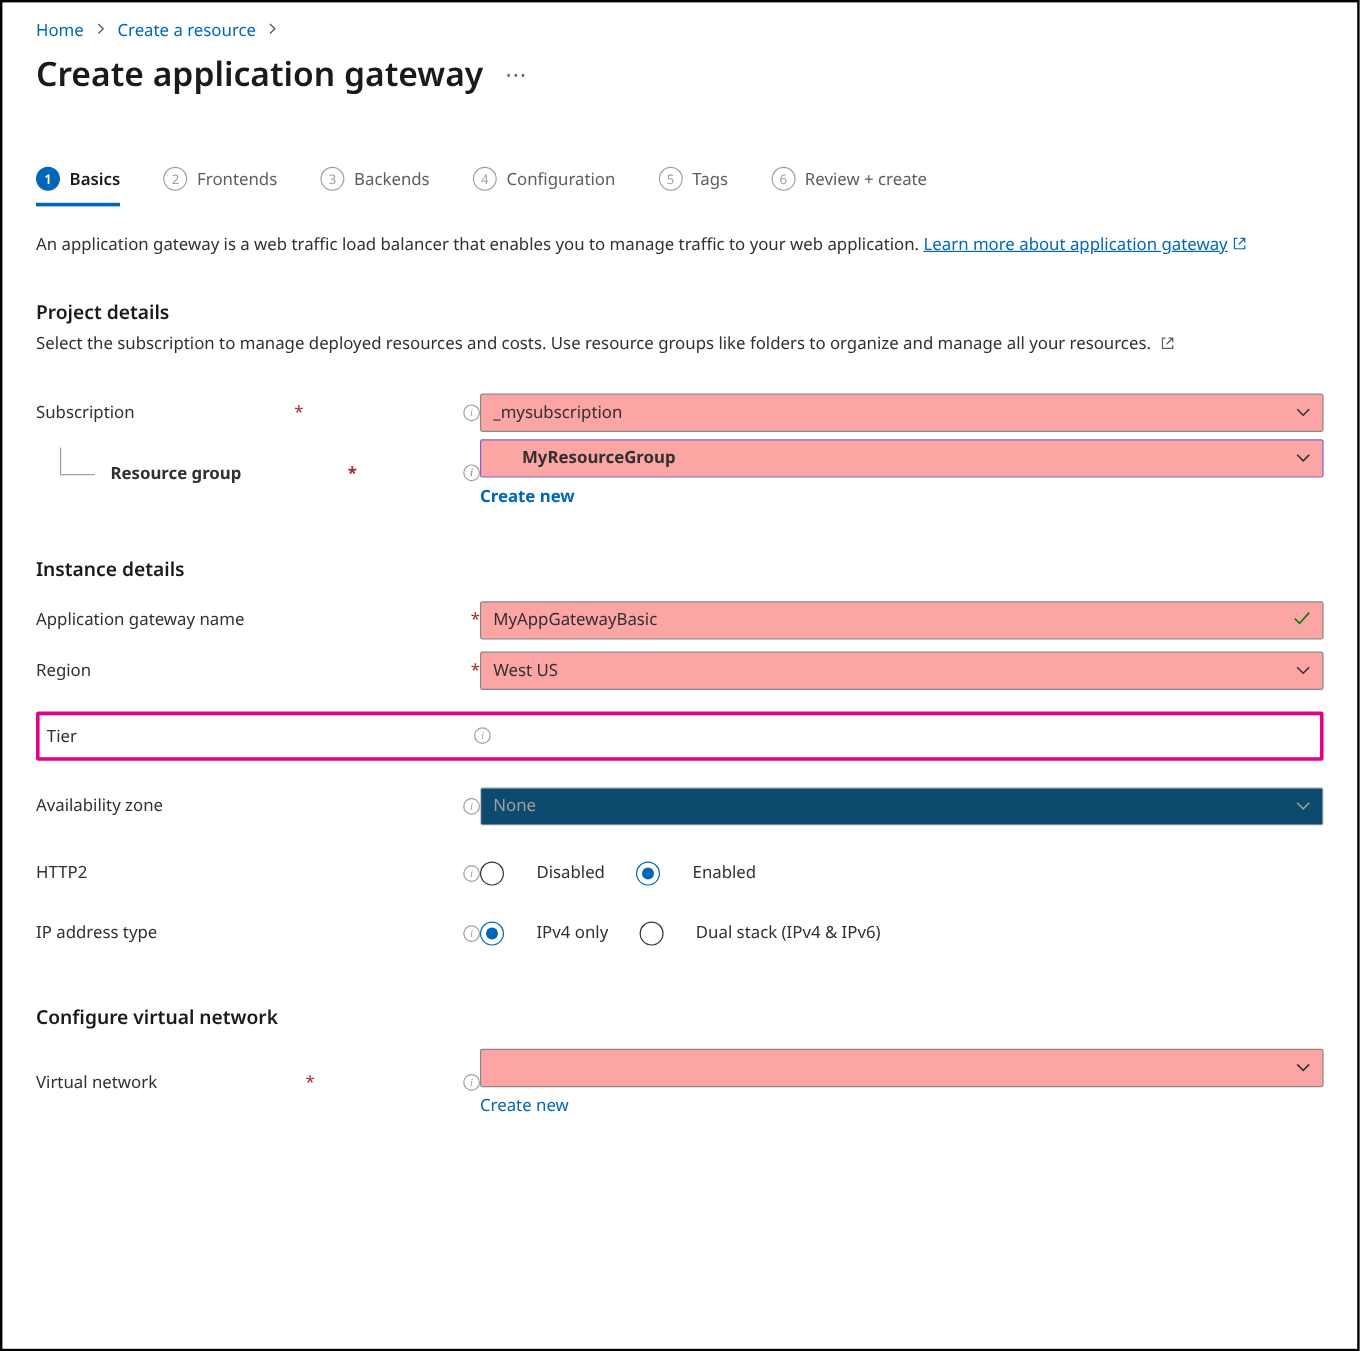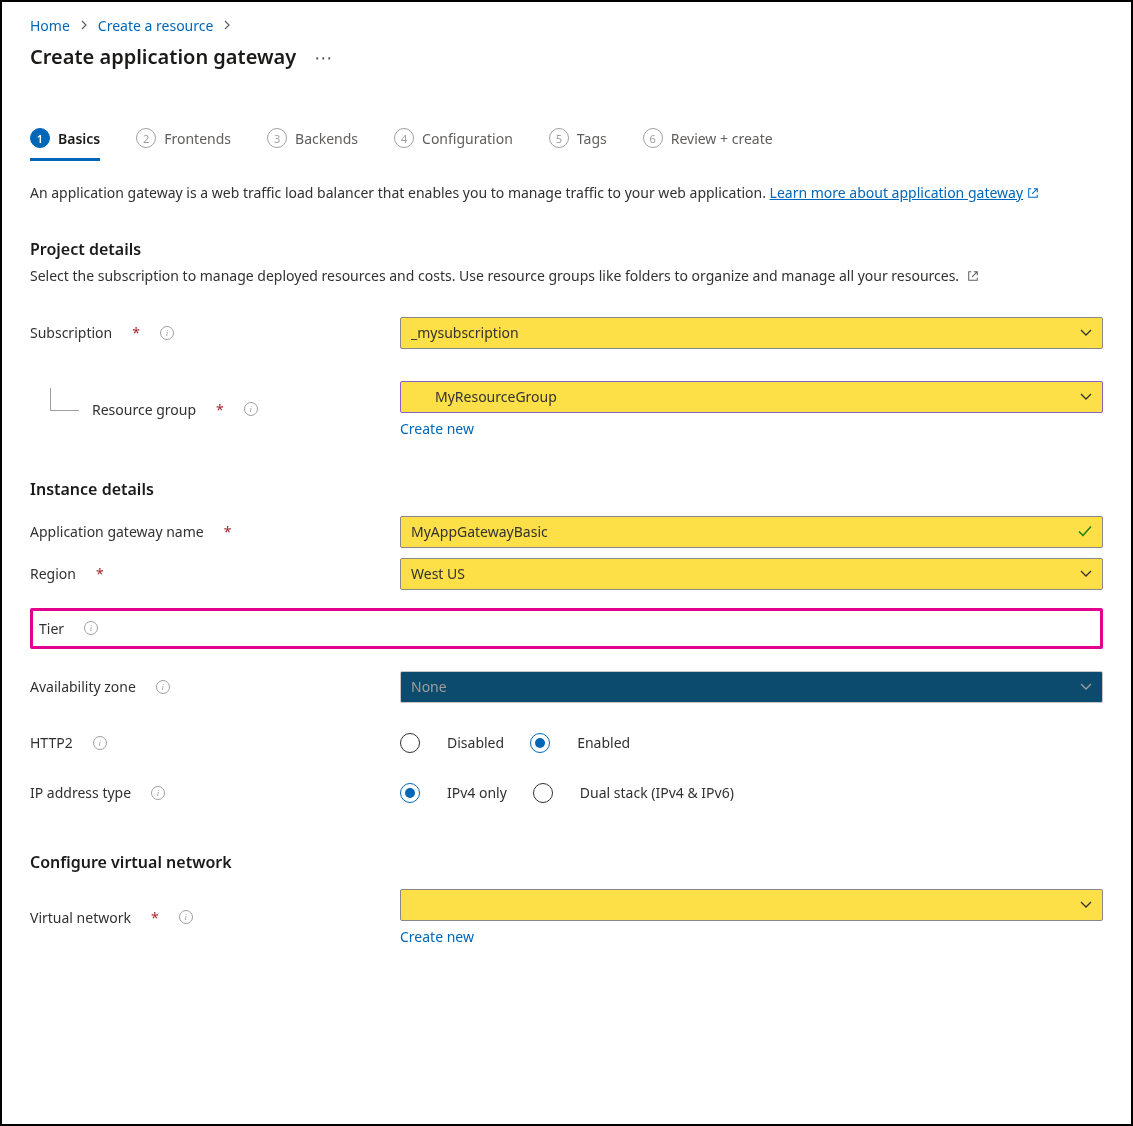--- a/index.html
+++ b/index.html
@@ -27,47 +27,47 @@
     height:1126px;
     overflow:hidden;
     padding:10px 28px 0 28px;
   }
   
   .breadcrumb{display:flex;align-items:center;gap:10px;font-size:14px;margin-top:4px;}
   .breadcrumb a{color:var(--link);text-decoration:none;}
   .chev{color:#605e5c;font-size:11px;}
   
   .page-title{display:flex;align-items:center;gap:18px;margin-top:8px;}
-  .page-title h1{font-size:20px;font-weight:600;margin:0;color:#1b1a19;}
+  .page-title h1{font-size:28px;font-weight:600;margin:0;color:#1b1a19;}
   .ellipsis{color:#605e5c;font-size:18px;line-height:1;letter-spacing:2px;}
   
   .tabs{display:flex;gap:36px;margin-top:58px;border-bottom:0;}
   .tab{display:flex;align-items:center;gap:8px;padding-bottom:10px;color:var(--grey);cursor:pointer;border-bottom:3px solid transparent;}
   .tab.active{color:#1b1a19;font-weight:600;border-bottom:3px solid var(--blue);}
   .tab .num{display:inline-flex;align-items:center;justify-content:center;width:20px;height:20px;border:1px solid var(--grey-light);border-radius:50%;font-size:11px;color:var(--grey-light);background:#fff;}
   .tab.active .num{background:var(--blue);border-color:var(--blue);color:#fff;font-weight:600;}
   
   .intro{margin-top:22px;line-height:1.45;font-size:14px;color:#323130;}
   .intro a{color:var(--link);text-decoration:underline;}
   .ext-icon{display:inline-block;margin-left:4px;vertical-align:-1px;}
   h2.section{font-size:16px;font-weight:600;margin:34px 0 6px 0;color:#1b1a19;}
   .section-desc{line-height:1.4;margin:0 0 0 0;color:#323130;}
   
   .row{display:flex;align-items:center;margin-top:30px;}
-  .row.tight{margin-top:32px;}
-  .row .label{width:370px;display:flex;align-items:center;gap:20px;font-size:14px;color:#323130;}
+  .row.tight{margin-top:6px;font-weight:bold;}
+  .row .label{width:370px;display:flex;align-items:center;gap:20px;font-size:14px;color:#323130;justify-content:space-between;}
   .row .label .req{color:var(--red);}
   .row .control{flex:1;position:relative;}
   .indent{padding-left:62px;position:relative;}
   .indent::before{content:"";position:absolute;left:20px;top:-12px;width:28px;height:22px;border-left:1px solid var(--grey-light);border-bottom:1px solid var(--grey-light);}
   .info-icon{display:inline-flex;align-items:center;justify-content:center;width:14px;height:14px;border:1px solid var(--grey-light);border-radius:50%;font-size:9px;color:var(--grey-light);font-style:italic;font-family:Georgia,serif;}
   
   .select, .textin{
     width:100%;height:32px;border:1px solid var(--border);border-radius:2px;
-    padding:0 34px 0 10px;font-size:14px;color:#323130;background:#fde047;
+    padding:0 34px 0 10px;font-size:14px;color:#323130;background:#fca5a5;
     display:flex;align-items:center;position:relative;
   }
   .select.purple{border-color:var(--purple);padding-left:34px;}
   .select.disabled{background:#0c4a6e;color:var(--grey-light);border-color:var(--border-light);}
   .caret{position:absolute;right:10px;top:50%;transform:translateY(-50%);}
   .caret svg{display:block;}
   .select.disabled .caret svg path{stroke:var(--grey-light);}
   .checkmark{position:absolute;right:10px;top:50%;transform:translateY(-50%);}
   .link-below{margin-top:6px;color:var(--link);font-size:14px;cursor:pointer;}
   

